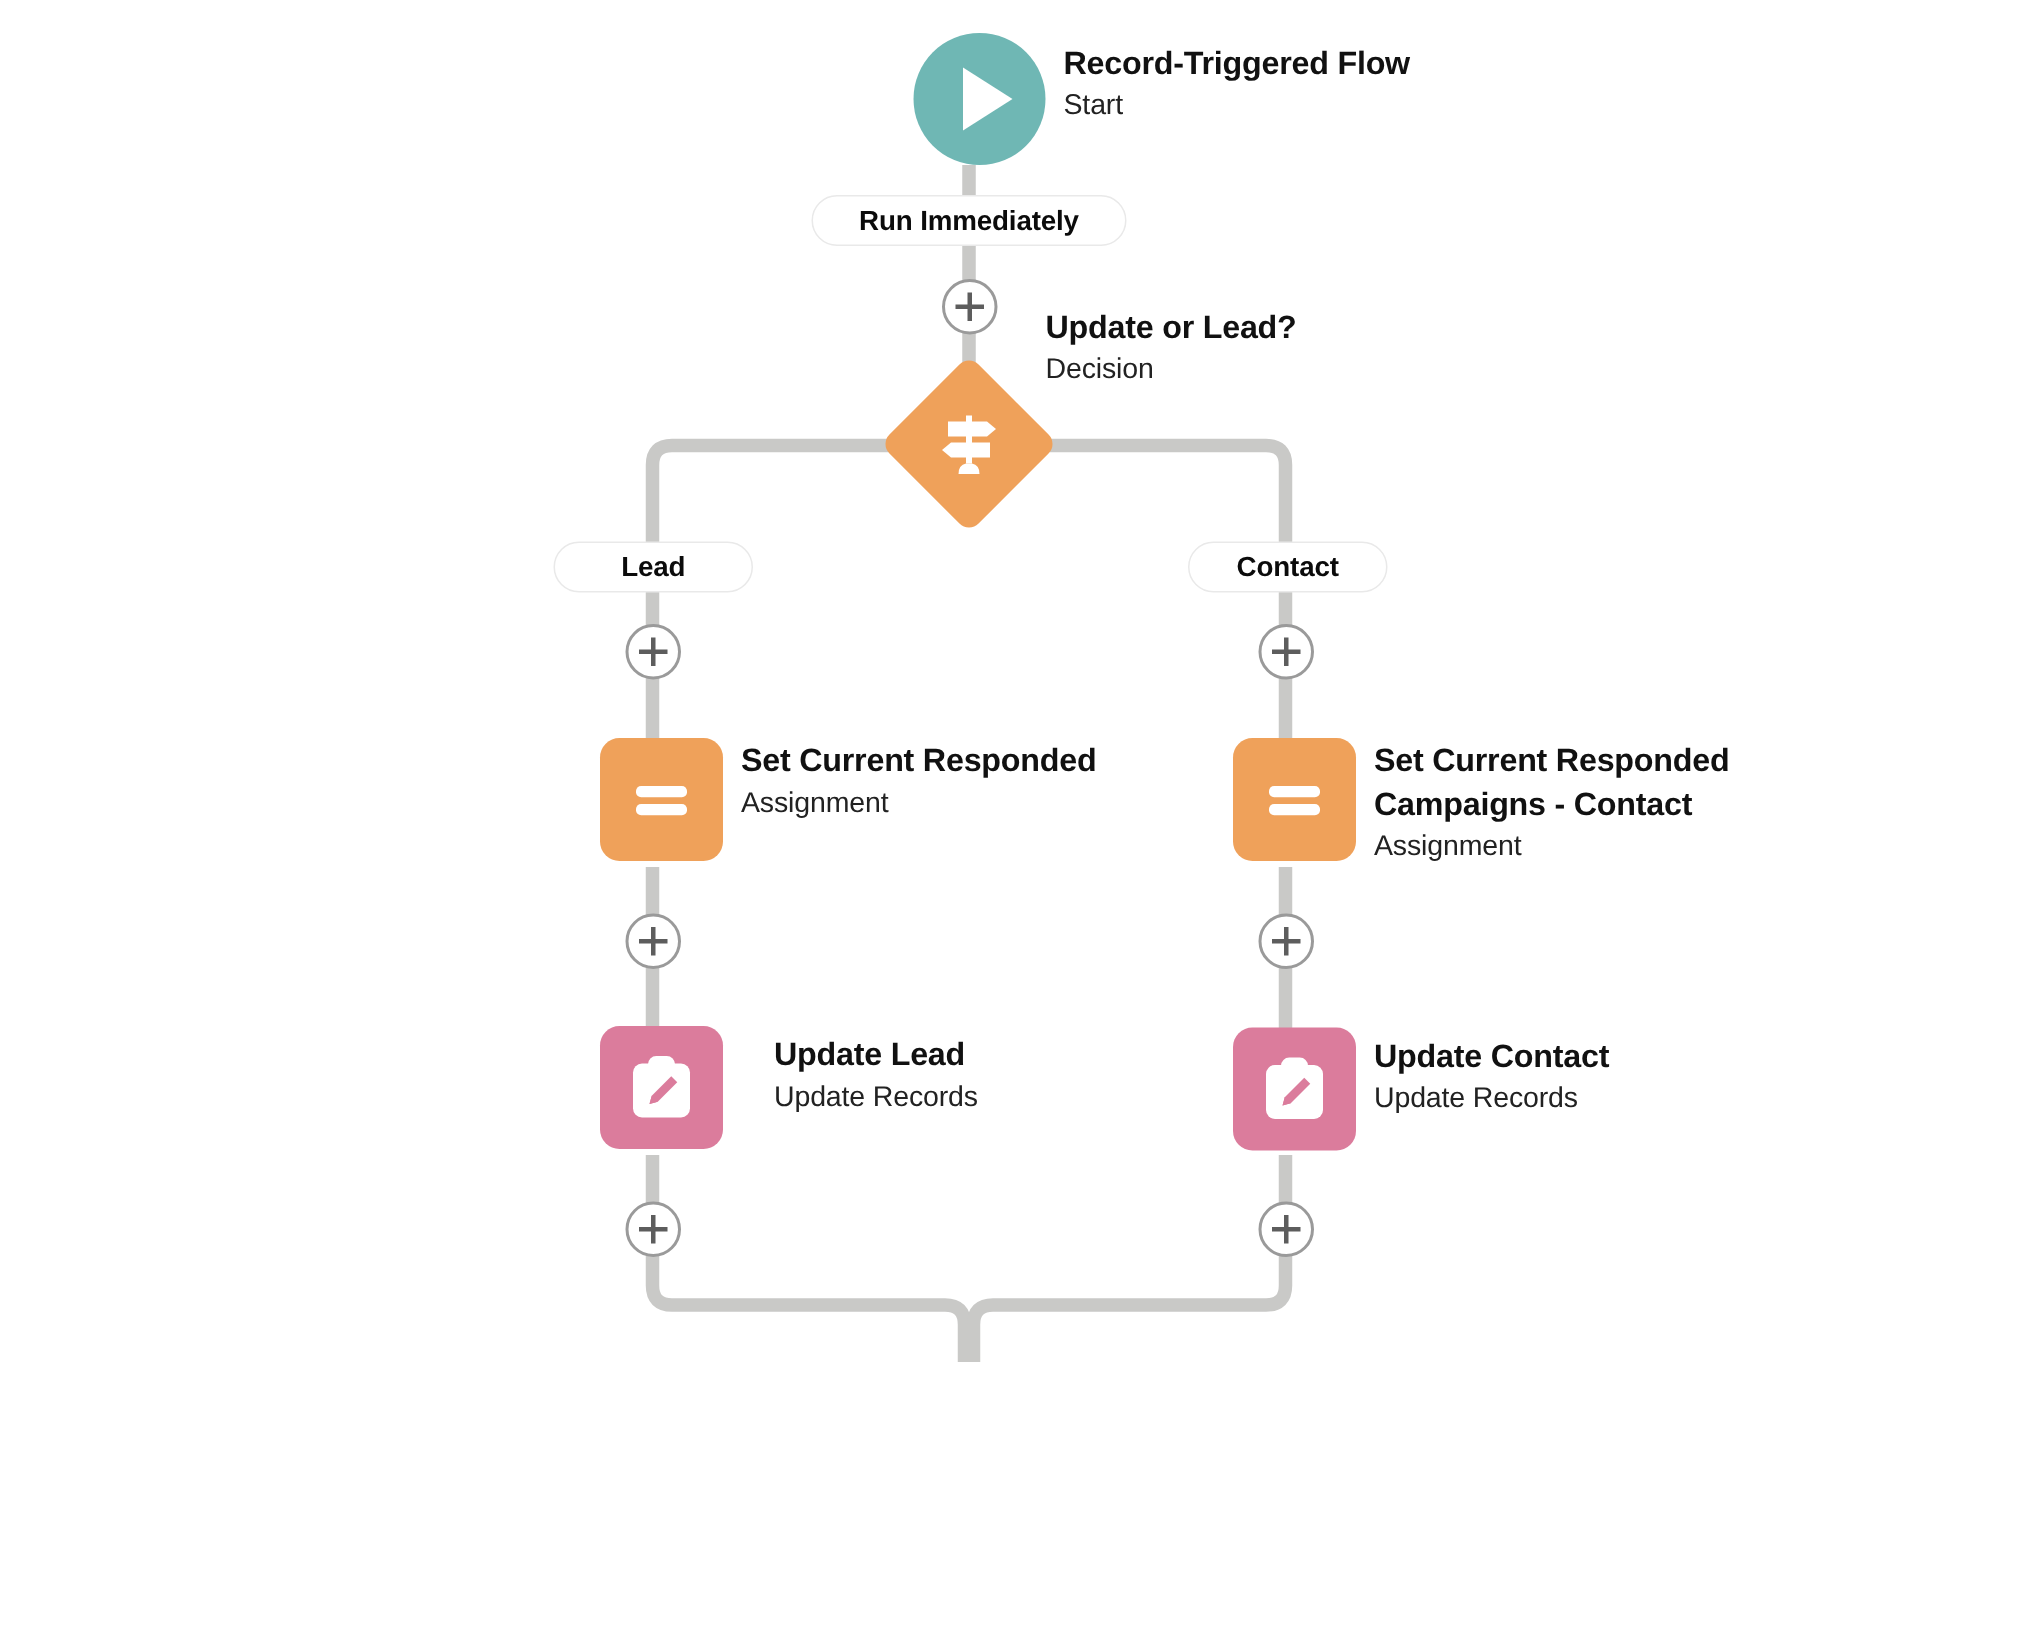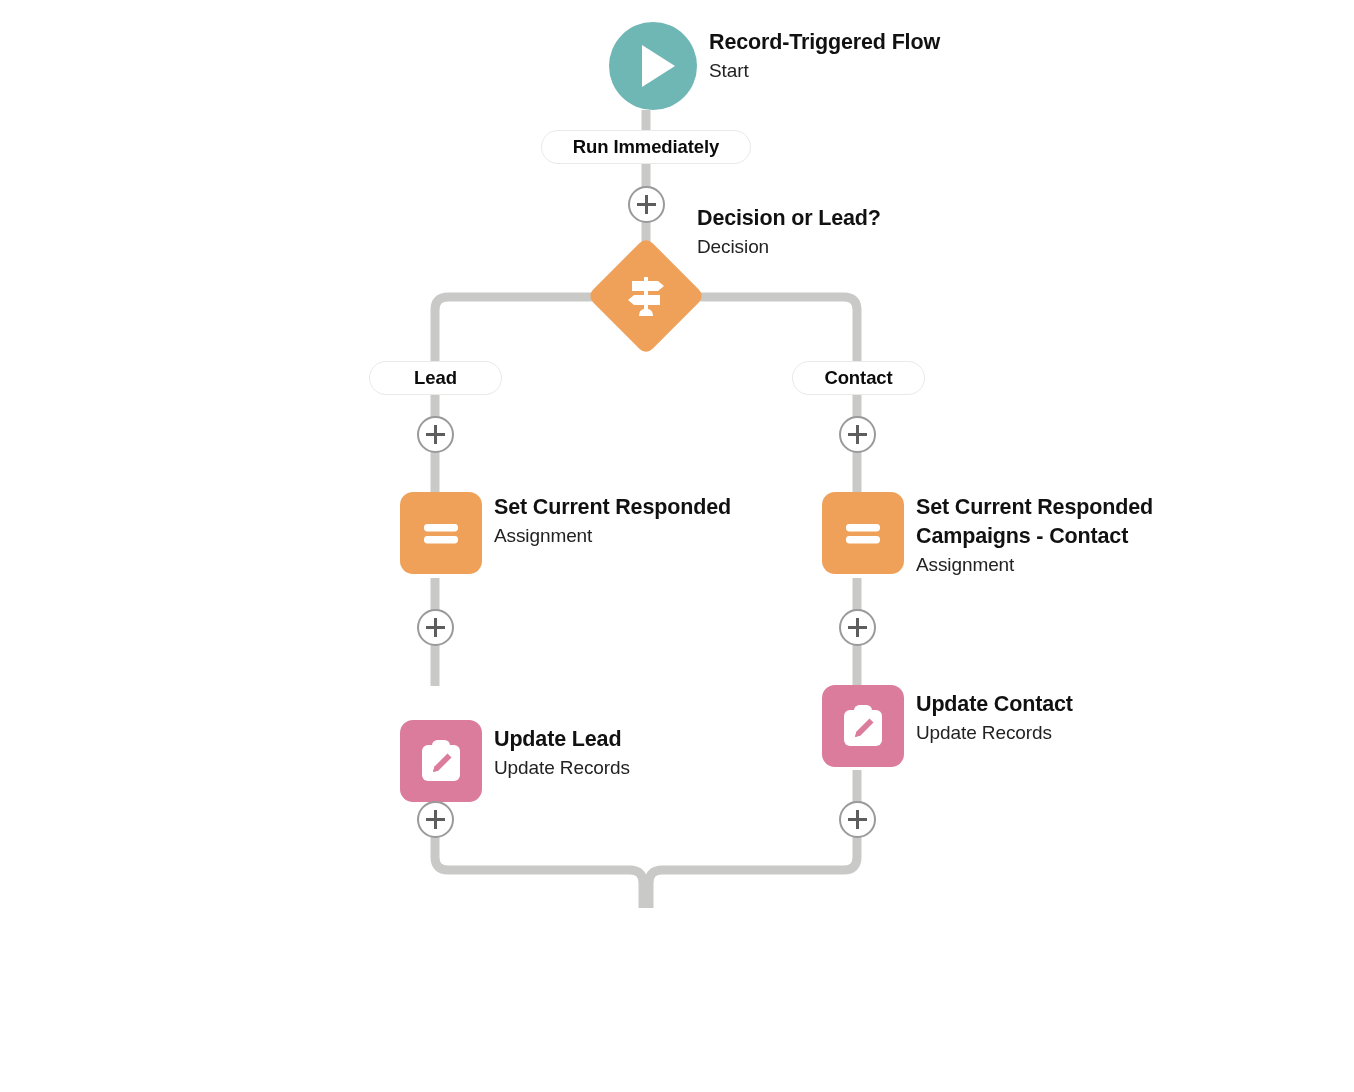--- a/index.html
+++ b/index.html
@@ -196,21 +196,21 @@
 
       <path d="M10,9 L36,9 L42,14 L36,19 L10,19 Z" fill="#ffffff"></path>
 
       <path d="M38,23 L12,23 L6,28 L12,33 L38,33 Z" fill="#ffffff"></path>
 
       <rect x="22" y="5" width="4" height="32" fill="#ffffff"></rect>
       <path d="M17,44 Q17,38 22,37 L26,37 Q31,38 31,44 Z" fill="#ffffff"></path>
     </svg>
   </div>
   <div class="labels" style="position:absolute; left:697px; top:200px; margin-left:0;">
-    <div class="lbl-title">Decision or Lead?</div>
+    <div class="lbl-title">Update or Lead?</div>
     <div class="lbl-sub">Decision</div>
   </div>
 
   <div class="pill" style="left:369px; top:361px; width:133px;">Lead</div>
   <div class="pill" style="left:792px; top:361px; width:133px;">Contact</div>
 
   <div class="plus-btn" style="left:417px; top:416px;"></div>
   <div class="plus-btn" style="left:839px; top:416px;"></div>
 
   <div class="node" style="left:400px; top:492px;">
@@ -236,21 +236,21 @@
     <div class="labels tight">
       <div class="lbl-title">Set Current Responded</div>
       <div class="lbl-title">Campaigns - Contact</div>
       <div class="lbl-sub">Assignment</div>
     </div>
   </div>
 
   <div class="plus-btn" style="left:417px; top:609px;"></div>
   <div class="plus-btn" style="left:839px; top:609px;"></div>
 
-  <div class="node" style="left:400px; top:720px;">
+  <div class="node" style="left:400px; top:684px;gap:22px;">
     <div class="el-icon" style="background:#db7c9c;">
       <svg width="50" height="50" viewBox="0 0 50 50">
         <defs>
           <mask id="pencilMaskL">
             <rect x="0" y="0" width="50" height="50" fill="#000"></rect>
             <rect x="6" y="9" width="38" height="36" rx="6" fill="#fff"></rect>
             <rect x="16" y="4" width="18" height="11" rx="5.5" fill="#fff"></rect>
 
             <path d="M31.5,17.5 L35.5,21.5 L22.5,34.5 L17,36 L18.5,30.5 Z" fill="#000"></path>
             <path d="M18.5,30.5 L22.5,34.5 L17,36 Z" fill="#000"></path>

